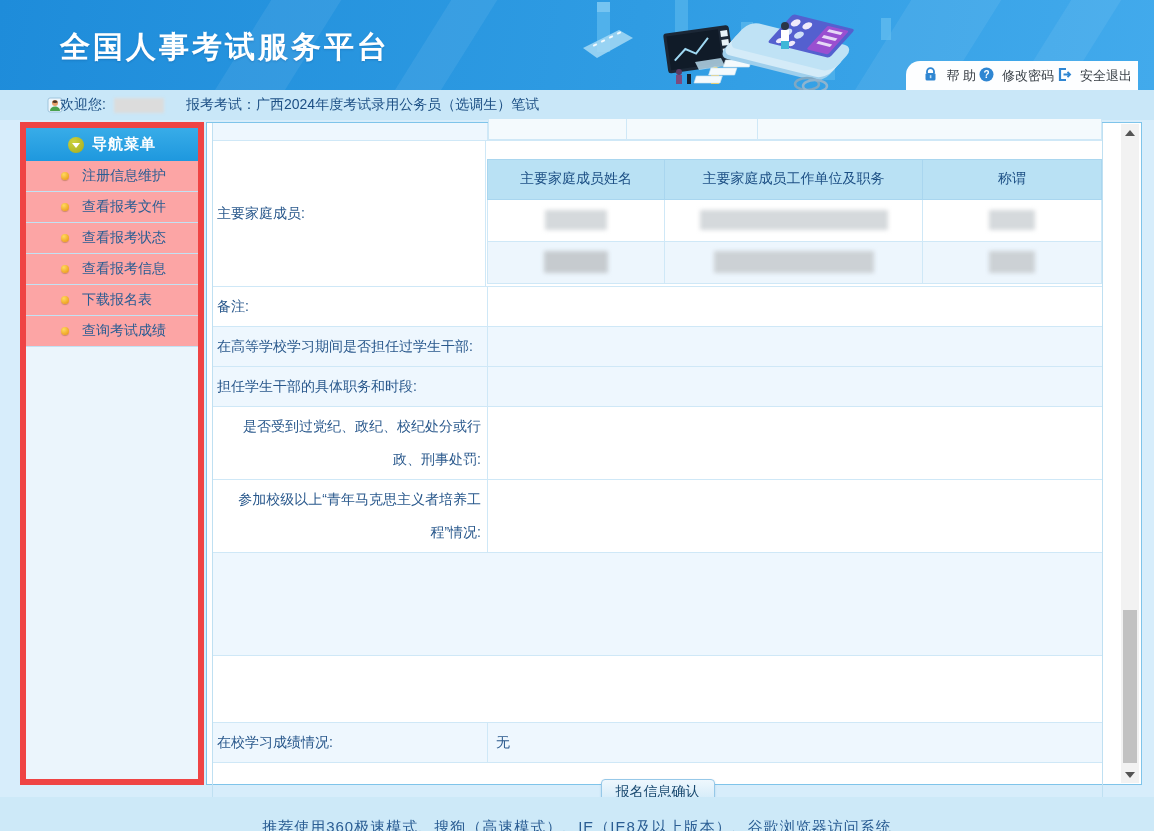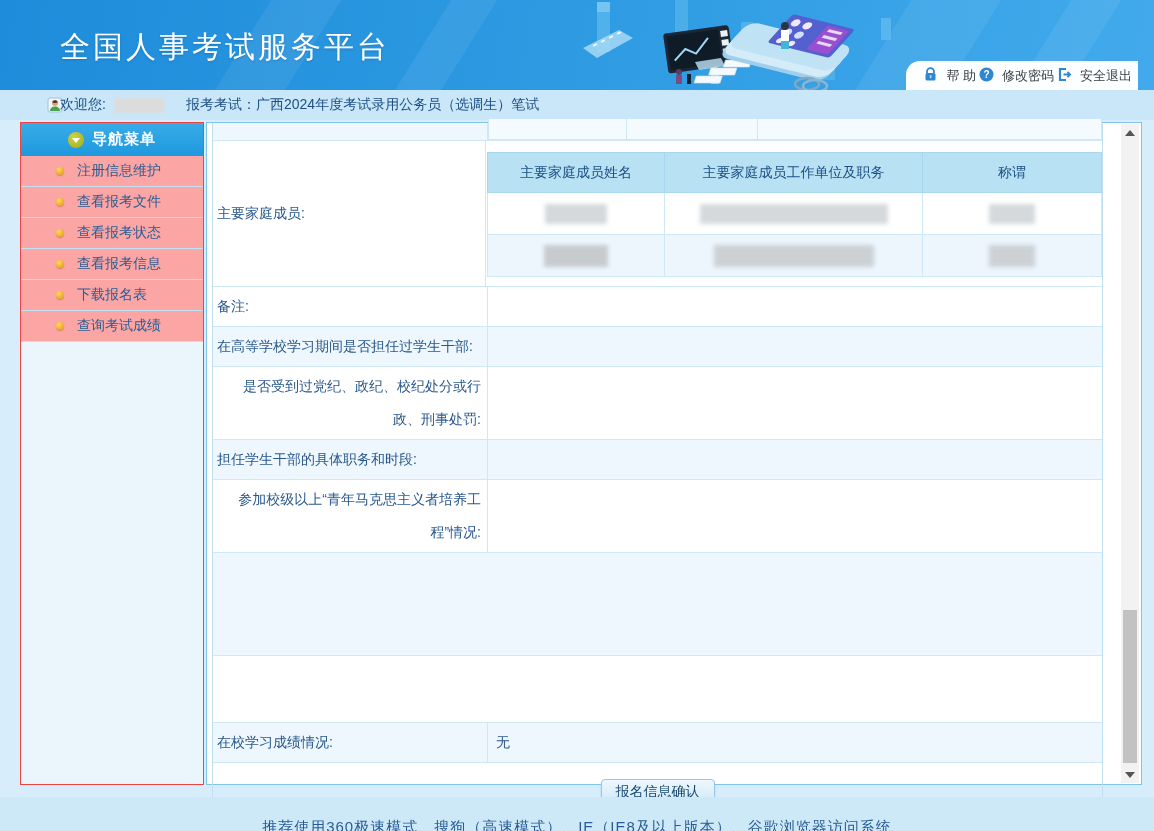--- a/index.html
+++ b/index.html
@@ -6,42 +6,42 @@
   html,body { width:1154px; height:831px; }
   body { font-family:"Liberation Sans","DejaVu Sans",sans-serif; }
   .screen { position:relative; width:1154px; height:831px; background:#d7edfb; overflow:hidden; }
 
   
   .app-header { position:absolute; left:0; top:0; width:1154px; height:90px;
     background:linear-gradient(100deg,#1e8cda 0%,#2f9ce3 55%,#42aaec 100%); overflow:hidden; }
   .stripe { position:absolute; top:-20px; height:140px; background:rgba(255,255,255,0.07); transform:skewX(-32deg); }
   .s1 { left:240px; width:70px; } .s2 { left:420px; width:46px; }
   .s3 { left:880px; width:90px; } .s4 { left:1040px; width:50px; }
-  .app-title { position:absolute; left:60px; top:27px; color:#ffffff; font-size:30px; font-weight:normal;
+  .app-title { position:absolute; left:60px; top:27px; color:#ffffff; font-size:30px; font-weight:bold;
     letter-spacing:3px; text-shadow:0 1px 2px rgba(0,60,120,0.25); }
   .illus { position:absolute; left:575px; top:0; }
 
   
   .links-tab { position:absolute; left:906px; top:61px; width:232px; height:29px; background:#fdfeff;
     border-radius:14px 0 0 0; display:flex; align-items:center; justify-content:flex-end;
     padding-right:6px; gap:3px; }
   .hlink { display:flex; align-items:flex-start; gap:8px; font-size:13px; color:#3a4148; cursor:pointer; white-space:nowrap; }
   .hicon { display:inline-flex; width:15px; height:15px; }
 
   
   .welcome-bar { position:absolute; left:0; top:90px; width:1154px; height:30px; background:#c9e7f8;
     display:flex; align-items:center; font-size:14px; color:#1c4f84; }
   .avatar { position:absolute; left:47px; top:7px; width:16px; height:16px; }
   .greeting { position:absolute; left:60px; }
   .redact-name { position:absolute; left:114px; top:8px; width:50px; height:15px; background:#dcdcdc; filter:blur(1.5px); }
   .exam-label { position:absolute; left:186px; }
 
   
   .sidebar { position:absolute; left:20px; top:122px; width:184px; height:663px;
-    background:#ebf5fc; border:1px solid #ef4444; }
+    background:#ebf5fc; border:6px solid #ef4444; }
   .nav-header { height:33px; background:linear-gradient(#38ace8,#1e98de); display:flex; align-items:center;
     justify-content:center; gap:8px; color:#ffffff; font-size:15px; font-weight:bold; letter-spacing:1px; }
   .nav-header-icon { width:16px; height:16px; border-radius:50%;
     background:radial-gradient(circle at 35% 30%,#cdd23e,#a3ab1d); position:relative; }
   .nav-header-icon:after { content:""; position:absolute; left:4px; top:6px; border-left:4px solid transparent;
     border-right:4px solid transparent; border-top:5px solid #ffffff; }
   .menu-item { height:31px; background:#fca5a5; border-bottom:1px solid #c2e2f4; display:flex; align-items:center;
     padding-left:35px; gap:13px; font-size:14px; color:#2a5d93; cursor:pointer; }
   .dot { width:8px; height:8px; border-radius:50%; background:radial-gradient(circle at 35% 30%,#ffd95e,#e79110);
     box-shadow:0 1px 1px rgba(120,80,0,0.35); flex:0 0 auto; }
@@ -62,21 +62,21 @@
   .frag-row { height:18px; }
   .frag-row .flabel { background:#eef7fe; }
   .frag-row .fvalue { padding:0; position:relative; }
   .frag-box { position:absolute; left:0; top:-4px; width:614px; height:21px; background:#f4fafd;
     border:1px solid #cfe8f7; border-top:none; }
   .frag-box .v1 { position:absolute; left:137px; top:0; bottom:0; width:1px; background:#cfe8f7; }
   .frag-box .v2 { position:absolute; left:268px; top:0; bottom:0; width:1px; background:#cfe8f7; }
 
   
   .family-row { height:146px; background:#ffffff; }
-  .family-row .fvalue { padding:12px 0 9px 1px; align-items:flex-end;margin-top:12px; }
+  .family-row .fvalue { padding:12px 0 9px 1px; align-items:center;margin-top:12px; }
   .fam-table { width:614px; border-collapse:collapse; table-layout:fixed; }
   .fam-table th { background:#b9e1f4; color:#1c4f84; font-weight:normal; font-size:14px; height:40px;
     border:1px solid #a9d6ef; }
   .fam-table td { height:42px; border:1px solid #cfe8f7; text-align:center; vertical-align:middle; }
   .fam-table tr.r2 td { background:#edf6fd; }
   .redact { display:inline-block; background:#d5d9dc; filter:blur(2px); border-radius:1px; vertical-align:middle; }
 
   .btn-row { height:58px; display:flex; align-items:center; justify-content:center; }
   .confirm-btn { min-width:100px; height:27px; padding:0 14px; font-size:14px; color:#17486f;
     background:linear-gradient(#eef7fd,#cde8f8); border:1px solid #96c8e8; border-radius:4px;
@@ -303,29 +303,29 @@
             <span>备注:</span>
           </div>
         <div class="fvalue"></div>
       </div>
       <div class="frow alt" style="min-height:35px">
         <div class="flabel">
             <span>在高等学校学习期间是否担任过学生干部:</span>
           </div>
         <div class="fvalue"></div>
       </div>
+      <div class="frow alt" style="min-height:36px">
+        <div class="flabel">
+            <span>担任学生干部的具体职务和时段:</span>
+          </div>
+        <div class="fvalue"></div>
+      </div>
       <div class="frow" style="min-height:67px">
         <div class="flabel">
             <span>是否受到过党纪、政纪、校纪处分或行政、刑事处罚:</span>
-          </div>
-        <div class="fvalue"></div>
-      </div>
-      <div class="frow alt" style="min-height:36px">
-        <div class="flabel">
-            <span>担任学生干部的具体职务和时段:</span>
           </div>
         <div class="fvalue"></div>
       </div>
       <div class="frow" style="min-height:64px">
         <div class="flabel">
             <span>参加校级以上“青年马克思主义者培养工程”情况:</span>
           </div>
         <div class="fvalue"></div>
       </div>
       <div class="frow alt" style="min-height:103px">

